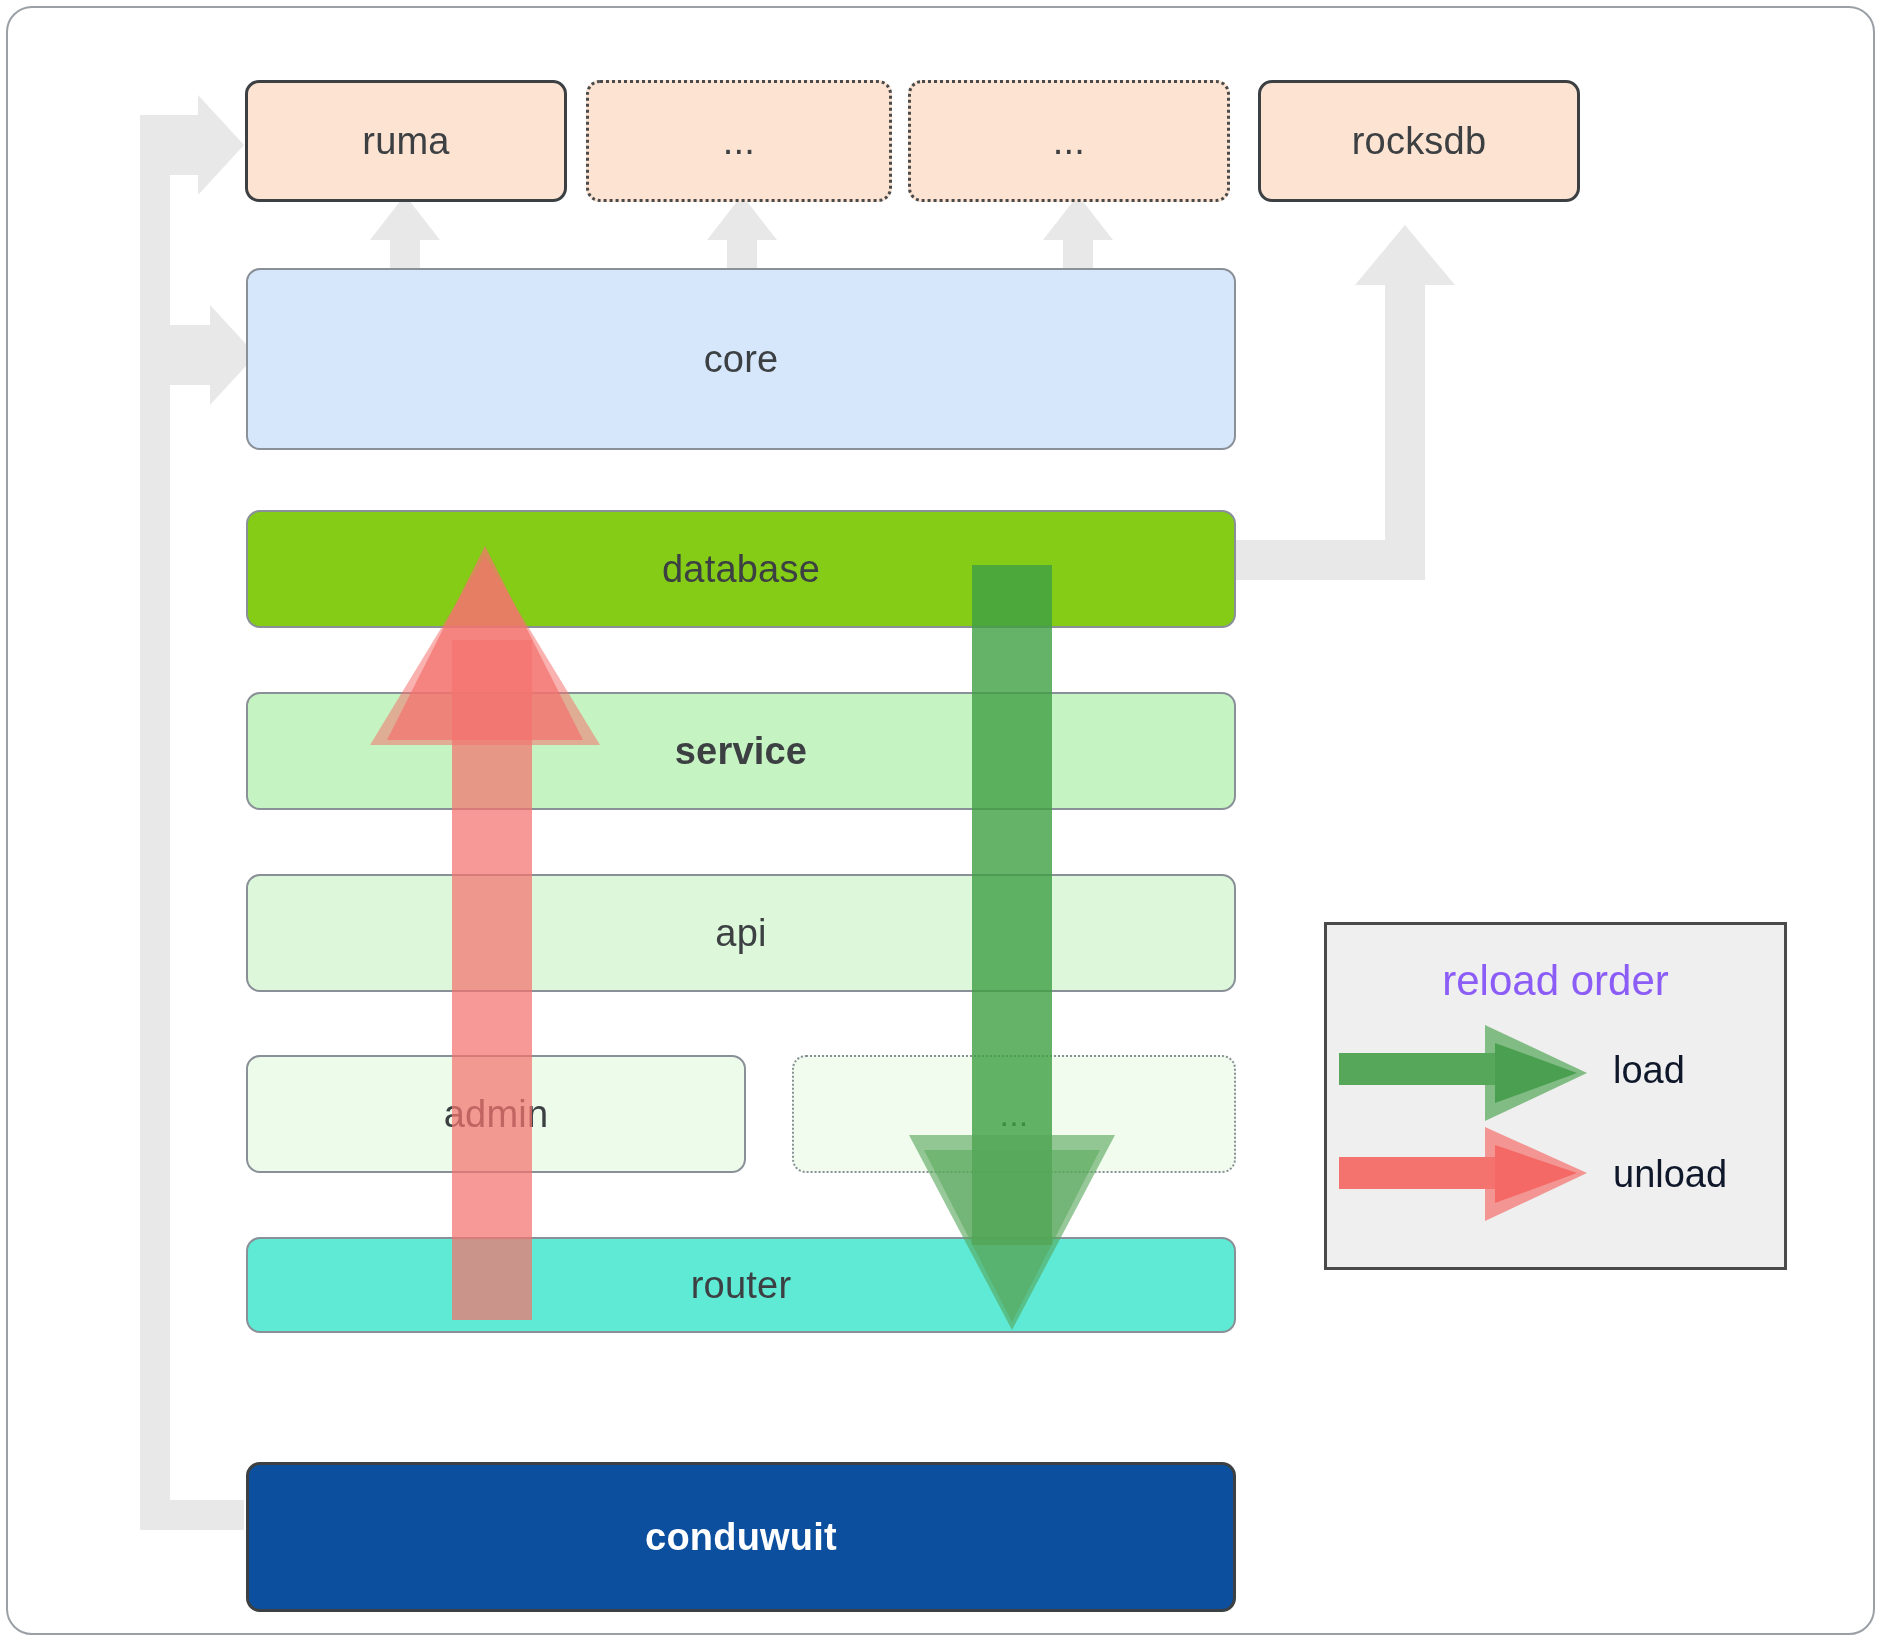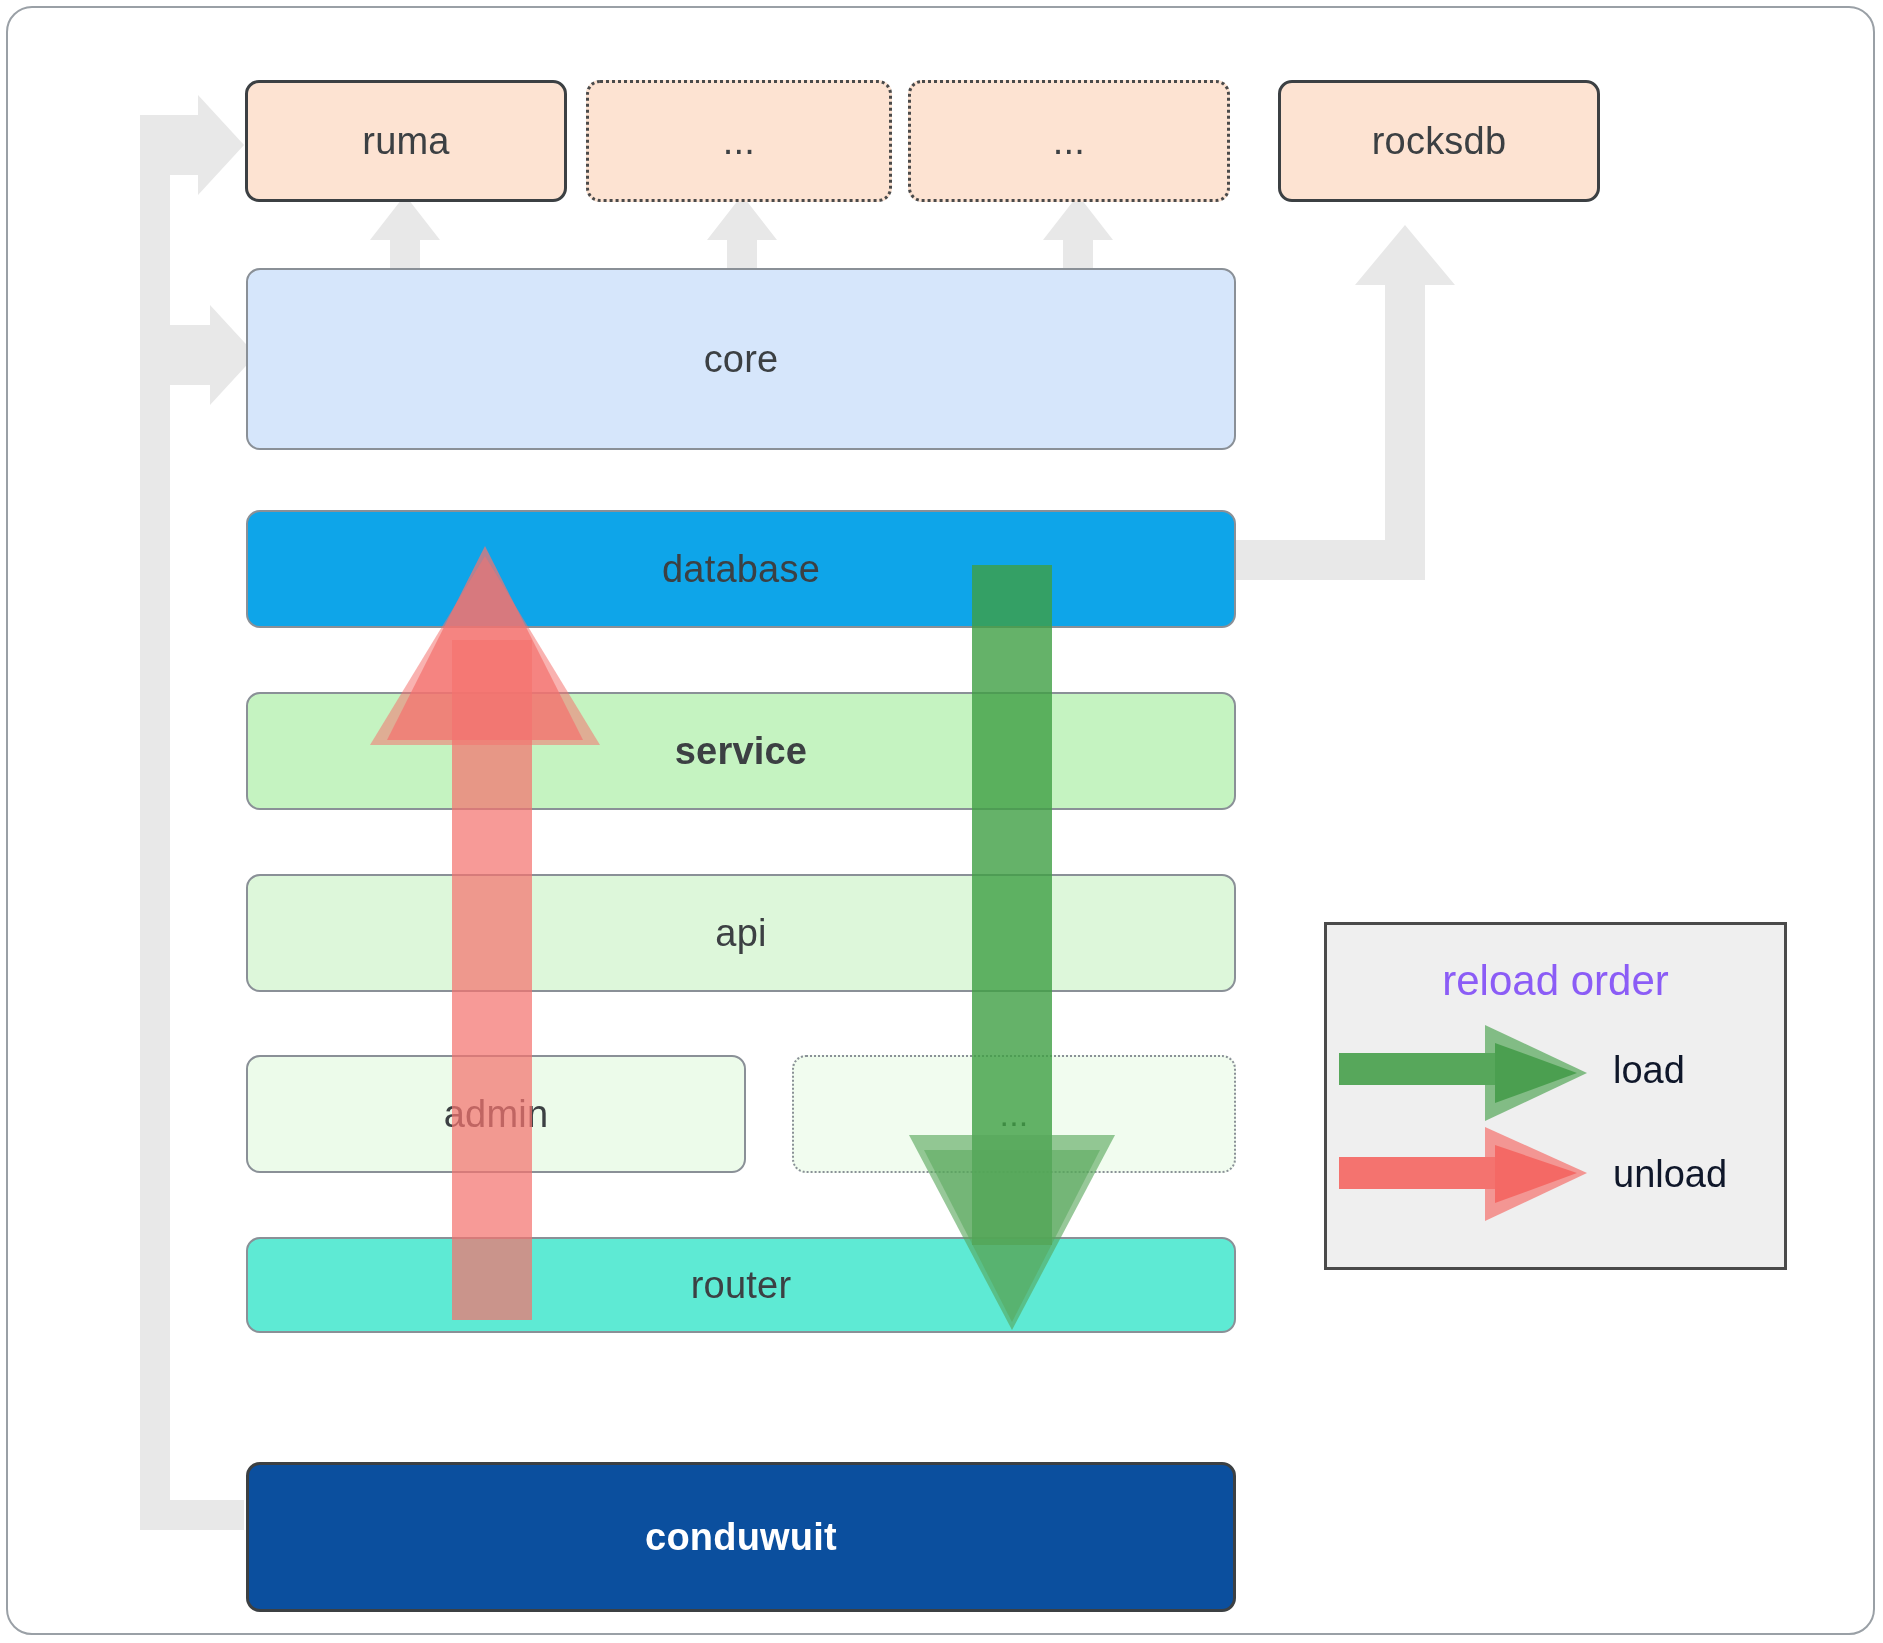--- a/index.html
+++ b/index.html
@@ -97,29 +97,29 @@
   </div>
 
   <div class="node dotted-dark" style="left:586px;top:80px;width:306px;height:122px;background:#fde3d2;">
     <span>...</span>
   </div>
 
   <div class="node dotted-dark" style="left:908px;top:80px;width:322px;height:122px;background:#fde3d2;">
     <span>...</span>
   </div>
 
-  <div class="node solid-dark" style="left:1258px;top:80px;width:322px;height:122px;background:#fde3d2;margin-left:20px;">
+  <div class="node solid-dark" style="left:1258px;top:80px;width:322px;height:122px;background:#fde3d2;">
     <span>rocksdb</span>
   </div>
 
   <div class="node solid-gray" style="left:246px;top:268px;width:990px;height:182px;background:#d6e6fb;">
     <span>core</span>
   </div>
 
-  <div class="node solid-gray" style="left:246px;top:510px;width:990px;height:118px;background:#0ea5e9;">
+  <div class="node solid-gray" style="left:246px;top:510px;width:990px;height:118px;background:#84cc16;">
     <span>database</span>
   </div>
 
   <div class="node solid-gray" style="left:246px;top:692px;width:990px;height:118px;background:#c5f3c1;font-weight:bold;">
     <span>service</span>
   </div>
 
   <div class="node solid-gray" style="left:246px;top:874px;width:990px;height:118px;background:#ddf7da;">
     <span>api</span>
   </div>

